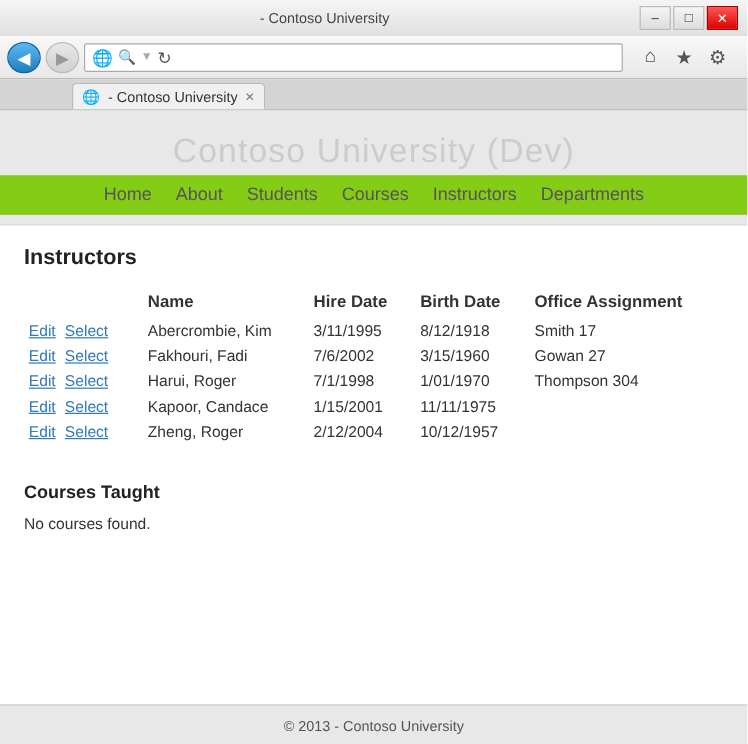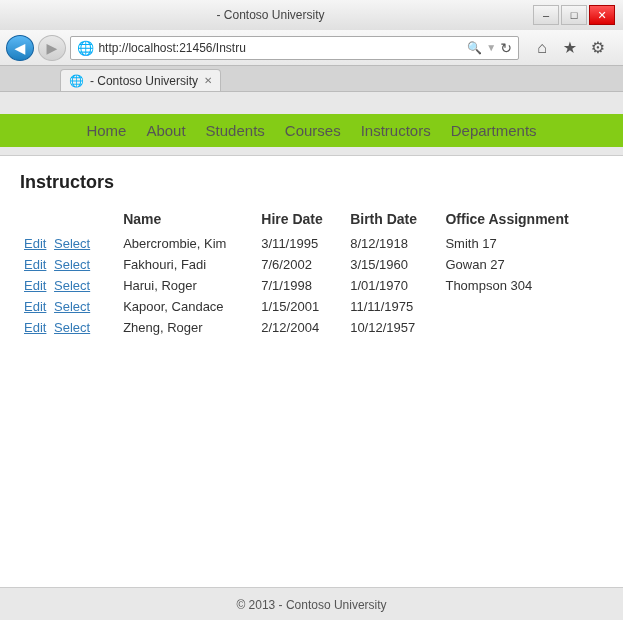--- a/index.html
+++ b/index.html
@@ -65,21 +65,20 @@
 
 <div class="nav-bar">
   <div class="nav-back">
     <span>◀</span>
   </div>
   <div class="nav-fwd">
     <span>▶</span>
   </div>
   <div class="address-bar">
     <span style="color:#4a90d9;font-size:14px;">🌐</span>
-    <input type="text" value="http://localhost:21456/Instru" style="">
     <span style="color:#aaa;font-size:12px;">🔍</span>
     <span style="color:#aaa;font-size:10px;">▼</span>
     <span style="color:#555;font-size:14px;">↻</span>
   </div>
   <div class="toolbar-icons">
     <div class="toolbar-icon">⌂</div>
     <div class="toolbar-icon">★</div>
     <div class="toolbar-icon">⚙</div>
   </div>
 </div>
@@ -88,20 +87,21 @@
   <div class="tab">
     <span style="font-size:12px; color:#4a90d9;">🌐</span>
     <span style="font-size:12px; max-width:160px; overflow:hidden; white-space:nowrap;">- Contoso University</span>
     <span class="tab-close">✕</span>
   </div>
 </div>
 
 <div class="page-wrapper">
 
   <div class="site-header">
+    <div class="site-title">Contoso University (Dev)</div>
     <div class="site-nav">
       <a href="#">Home</a>
       <a href="#">About</a>
       <a href="#">Students</a>
       <a href="#">Courses</a>
       <a href="#">Instructors</a>
       <a href="#">Departments</a>
     </div>
   </div>
 
@@ -167,18 +167,22 @@
       <a href="#">Select</a>
     </td>
     <td>Zheng, Roger</td>
     <td>2/12/2004</td>
     <td>10/12/1957</td>
     <td></td>
   </tr>
         </tbody>
     </table>
 
+    <div class="courses-section">
+      <h3>Courses Taught</h3>
+      <p>No courses found.</p>
+    </div>
   </div>
 
   <div class="site-footer">
     <span>© 2013 - Contoso University</span>
   </div>
 </div>
 
 </body></html>

